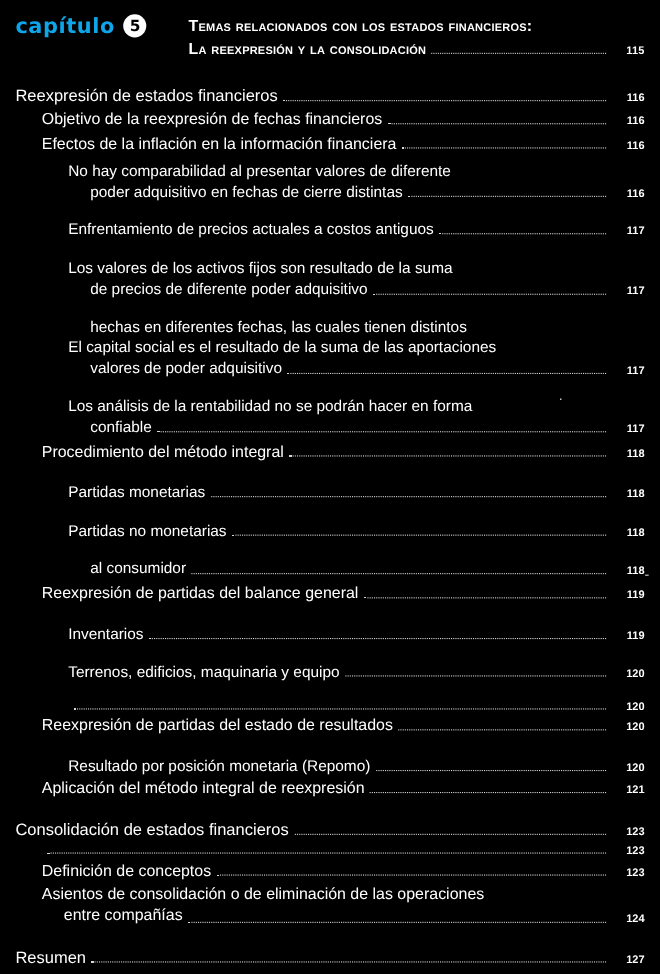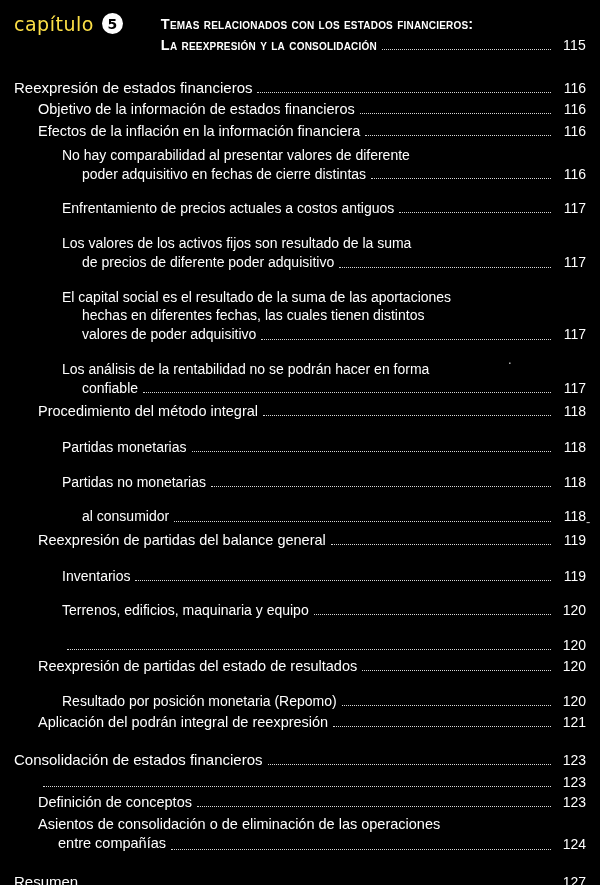--- a/index.html
+++ b/index.html
@@ -26,22 +26,22 @@
   
   .chapter-head {
     display: flex;
     align-items: flex-start;
     padding: 12px 14px 0 14px;
   }
   .chapter-word {
     font-family: "DejaVu Sans", sans-serif;
     font-size: 19px;
     letter-spacing: 0.5px;
-    font-weight: 400;
-    color: #fde047;
+    font-weight: 700;
+    color: #0ea5e9;
     white-space: nowrap;
     line-height: 1;
     padding-top: 3px;
   }
   .chapter-number {
     display: inline-flex;
     align-items: center;
     justify-content: center;
     width: 21px;
     height: 21px;
@@ -76,22 +76,22 @@
   .ttl-text { font-weight: bold; }
 
   .dots {
     flex: 1 1 auto;
     border-bottom: 1.5px dotted #d8d8d8;
     margin: 0 5px 4px 5px;
     min-width: 8px;
     height: 1px;
   }
   .pg {
-    font-weight: normal;
-    font-size: 14px;
+    font-weight: bold;
+    font-size: 10px;
     width: 30px;
     text-align: right;
     flex: 0 0 auto;
   }
 
   
   .toc {
     padding: 0 14px 0 14px;
     margin-top: 22px;
   }
@@ -149,21 +149,21 @@
     </div>
   </div>
 
   <div class="toc">
       <div class="entry lvl0 gap-lg">
         <span class="label">Reexpresión de estados financieros</span>
         <span class="dots"></span>
         <span class="pg">116</span>
       </div>
       <div class="entry lvl1">
-        <span class="label">Objetivo de la información de estados financieros</span>
+        <span class="label">Objetivo de la reexpresión de fechas financieros</span>
         <span class="dots"></span>
         <span class="pg">116</span>
       </div>
       <div class="entry lvl1">
         <span class="label">Efectos de la inflación en la información financiera</span>
         <span class="dots"></span>
         <span class="pg">116</span>
       </div>
       <div class="entry lvl2 wrap gap-sm">
         <div class="line1"><span class="label">No hay comparabilidad al presentar valores de diferente</span></div>
@@ -180,22 +180,22 @@
       </div>
       <div class="entry lvl2 wrap">
         <div class="line1"><span class="label">Los valores de los activos fijos son resultado de la suma</span></div>
         <div class="line2 indent-cont-1">
           <span class="label">de precios de diferente poder adquisitivo</span>
           <span class="dots"></span>
           <span class="pg">117</span>
         </div>
       </div>
       <div class="entry lvl2 wrap">
+        <div class="line1 indent-cont-1"><span class="label">hechas en diferentes fechas, las cuales tienen distintos</span></div>
         <div class="line1"><span class="label">El capital social es el resultado de la suma de las aportaciones</span></div>
-        <div class="line1 indent-cont-1"><span class="label">hechas en diferentes fechas, las cuales tienen distintos</span></div>
         <div class="line2 indent-cont-1">
           <span class="label">valores de poder adquisitivo</span>
           <span class="dots"></span>
           <span class="pg">117</span>
         </div>
       </div>
       <div class="entry lvl2 wrap">
         <div class="line1"><span class="label">Los análisis de la rentabilidad no se podrán hacer en forma</span></div>
         <div class="line2 indent-cont-1">
           <span class="label">confiable</span>
@@ -248,21 +248,21 @@
         <span class="label">Reexpresión de partidas del estado de resultados</span>
         <span class="dots"></span>
         <span class="pg">120</span>
       </div>
       <div class="entry lvl2">
         <span class="label">Resultado por posición monetaria (Repomo)</span>
         <span class="dots"></span>
         <span class="pg">120</span>
       </div>
       <div class="entry lvl1">
-        <span class="label">Aplicación del podrán integral de reexpresión</span>
+        <span class="label">Aplicación del método integral de reexpresión</span>
         <span class="dots"></span>
         <span class="pg">121</span>
       </div>
       <div class="entry lvl0 gap-lg">
         <span class="label">Consolidación de estados financieros</span>
         <span class="dots"></span>
         <span class="pg">123</span>
       </div>
       <div class="entry lvl1">
         <span class="dots"></span>

